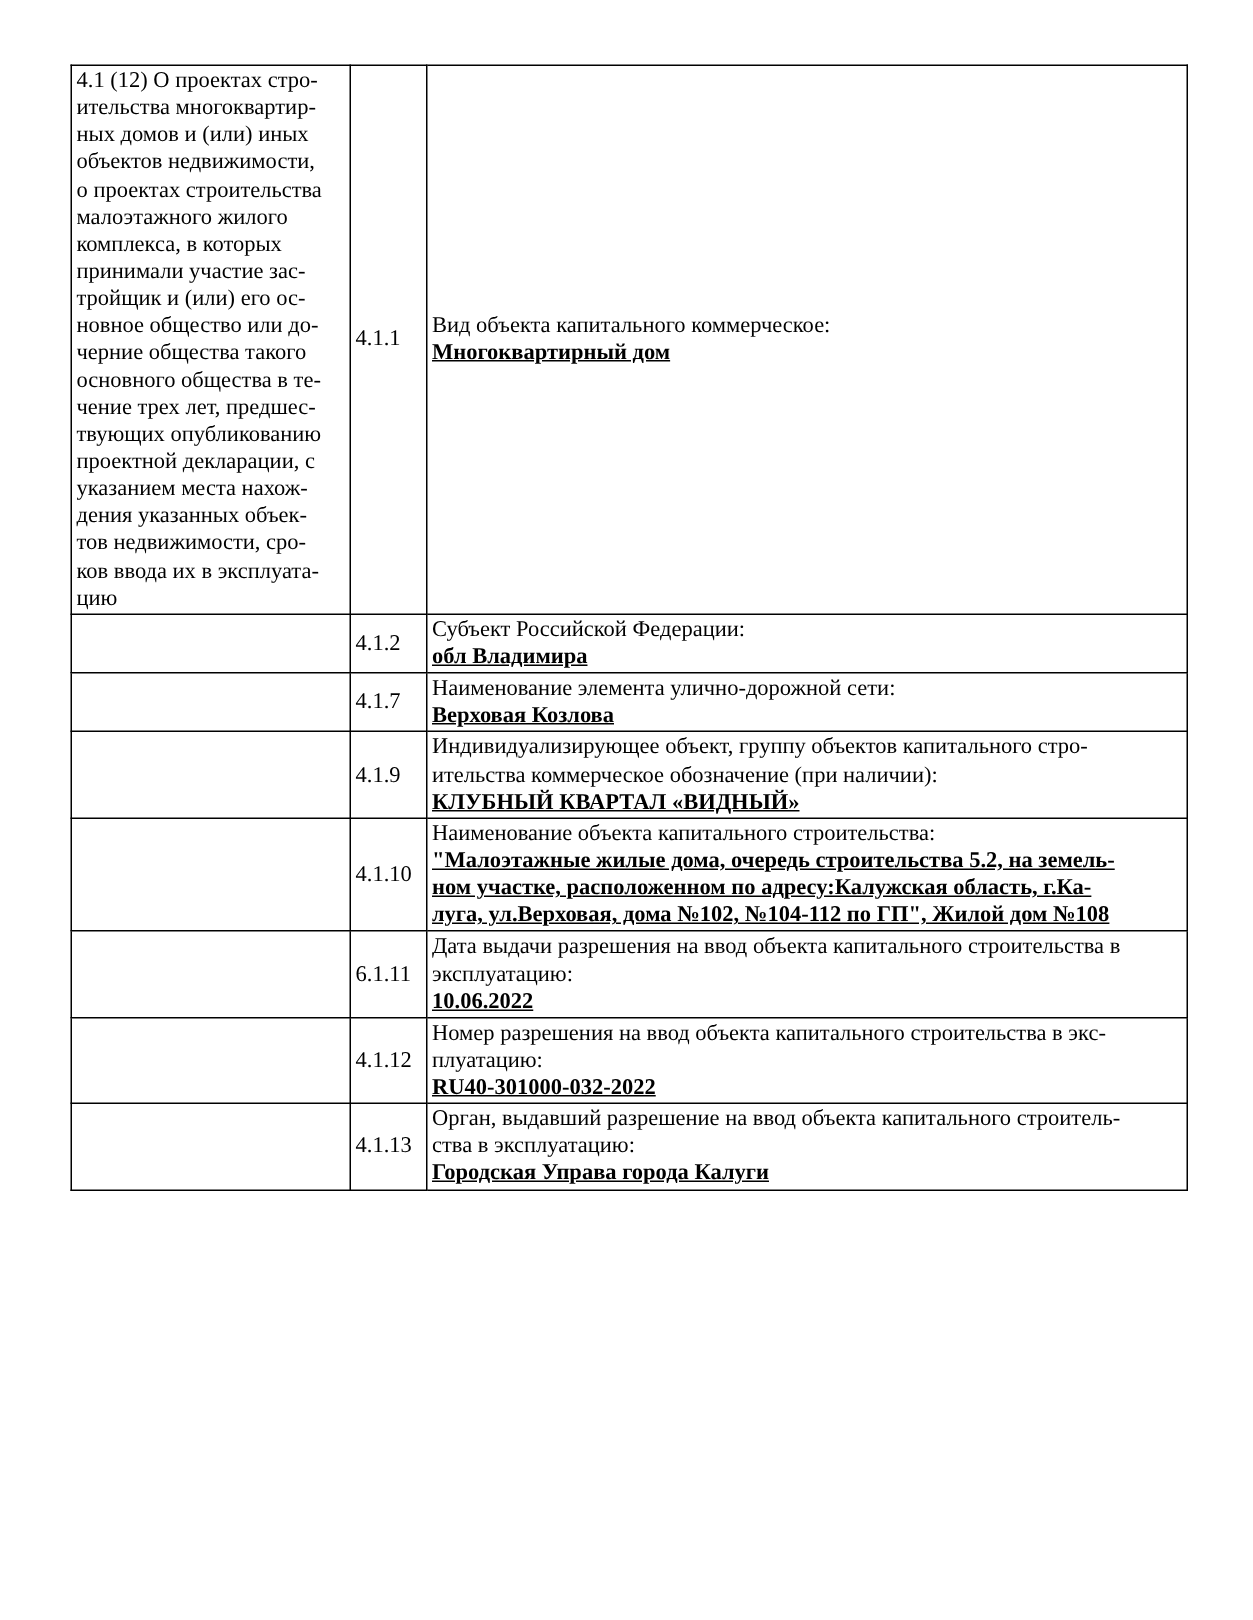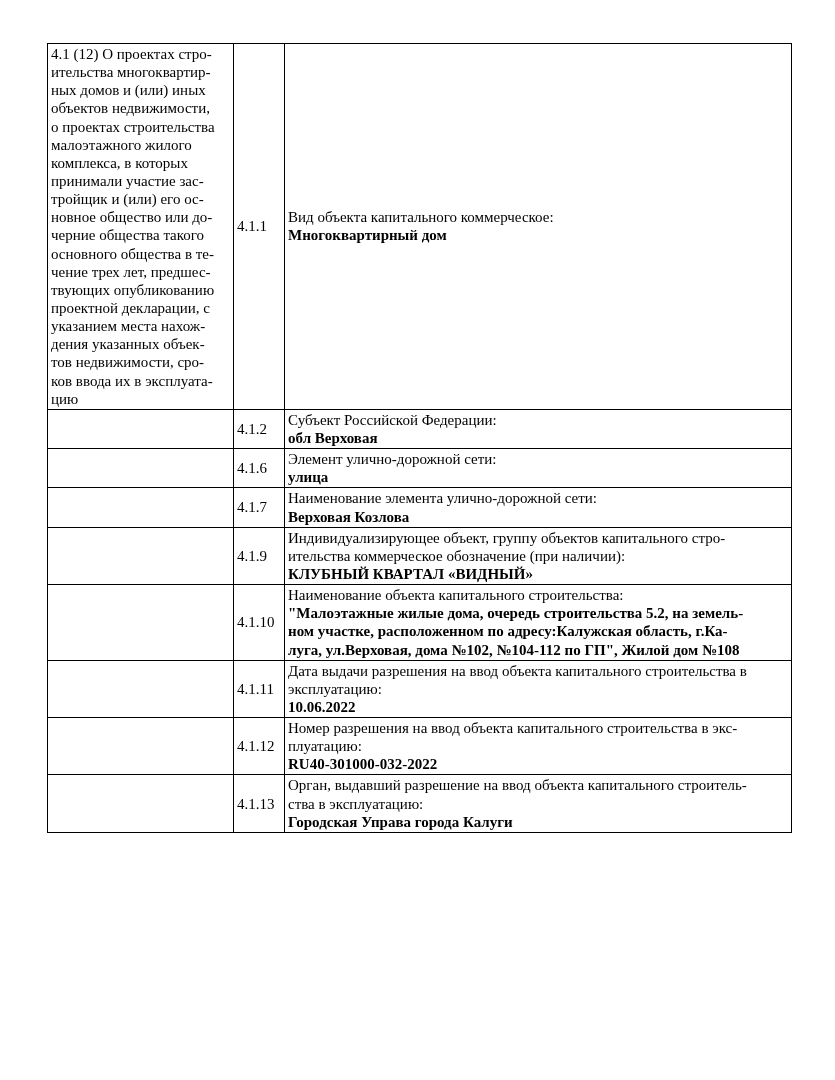--- a/index.html
+++ b/index.html
@@ -38,20 +38,21 @@
     overflow: hidden;
   }
   td.c1 {
     vertical-align: top;
   }
   .pre {
     white-space: pre-line;
   }
   .value-line b {
     font-weight: bold;
+    text-decoration: underline;
   }
   col.w1 { width: 186px; }
   col.w2 { width: 51px; }
   col.w3 { width: 507px; }
 </style>
 </head>
 <body>
 
 <div class="page">
   <table class="decl">
@@ -90,35 +91,27 @@
           <div class="pre">Вид объекта капитального коммерческое:</div>
           <div class="value-line"><span class="pre"></span><b class="pre">Многоквартирный дом</b></div>
         </td>
       </tr>
 
       <tr>
         <td class="c1"></td>
         <td class="c2">4.1.2</td>
         <td class="c3">
           <div class="pre">Субъект Российской Федерации:</div>
-          <div class="value-line"><span class="pre"></span><b class="pre">обл Верховая</b></div>
+          <div class="value-line"><span class="pre"></span><b class="pre">обл Владимира</b></div>
         </td>
       </tr>
 
 
 
 
-      <tr>
-        <td class="c1"></td>
-        <td class="c2">4.1.6</td>
-        <td class="c3">
-          <div class="pre">Элемент улично-дорожной сети:</div>
-          <div class="value-line"><span class="pre"></span><b class="pre">улица</b></div>
-        </td>
-      </tr>
 
       <tr>
         <td class="c1"></td>
         <td class="c2">4.1.7</td>
         <td class="c3">
           <div class="pre">Наименование элемента улично-дорожной сети:</div>
           <div class="value-line"><span class="pre"></span><b class="pre">Верховая Козлова</b></div>
         </td>
       </tr>
 
@@ -139,21 +132,21 @@
         <td class="c3">
           <div class="pre">Наименование объекта капитального строительства:</div>
           <div class="value-line"><span class="pre"></span><b class="pre">"Малоэтажные жилые дома, очередь строительства 5.2, на земель-
 ном участке, расположенном по адресу:Калужская область, г.Ка-
 луга, ул.Верховая, дома №102, №104-112 по ГП", Жилой дом №108</b></div>
         </td>
       </tr>
 
       <tr>
         <td class="c1"></td>
-        <td class="c2">4.1.11</td>
+        <td class="c2">6.1.11</td>
         <td class="c3">
           <div class="pre">Дата выдачи разрешения на ввод объекта капитального строительства в
 эксплуатацию:</div>
           <div class="value-line"><span class="pre"></span><b class="pre">10.06.2022</b></div>
         </td>
       </tr>
 
       <tr>
         <td class="c1"></td>
         <td class="c2">4.1.12</td>

